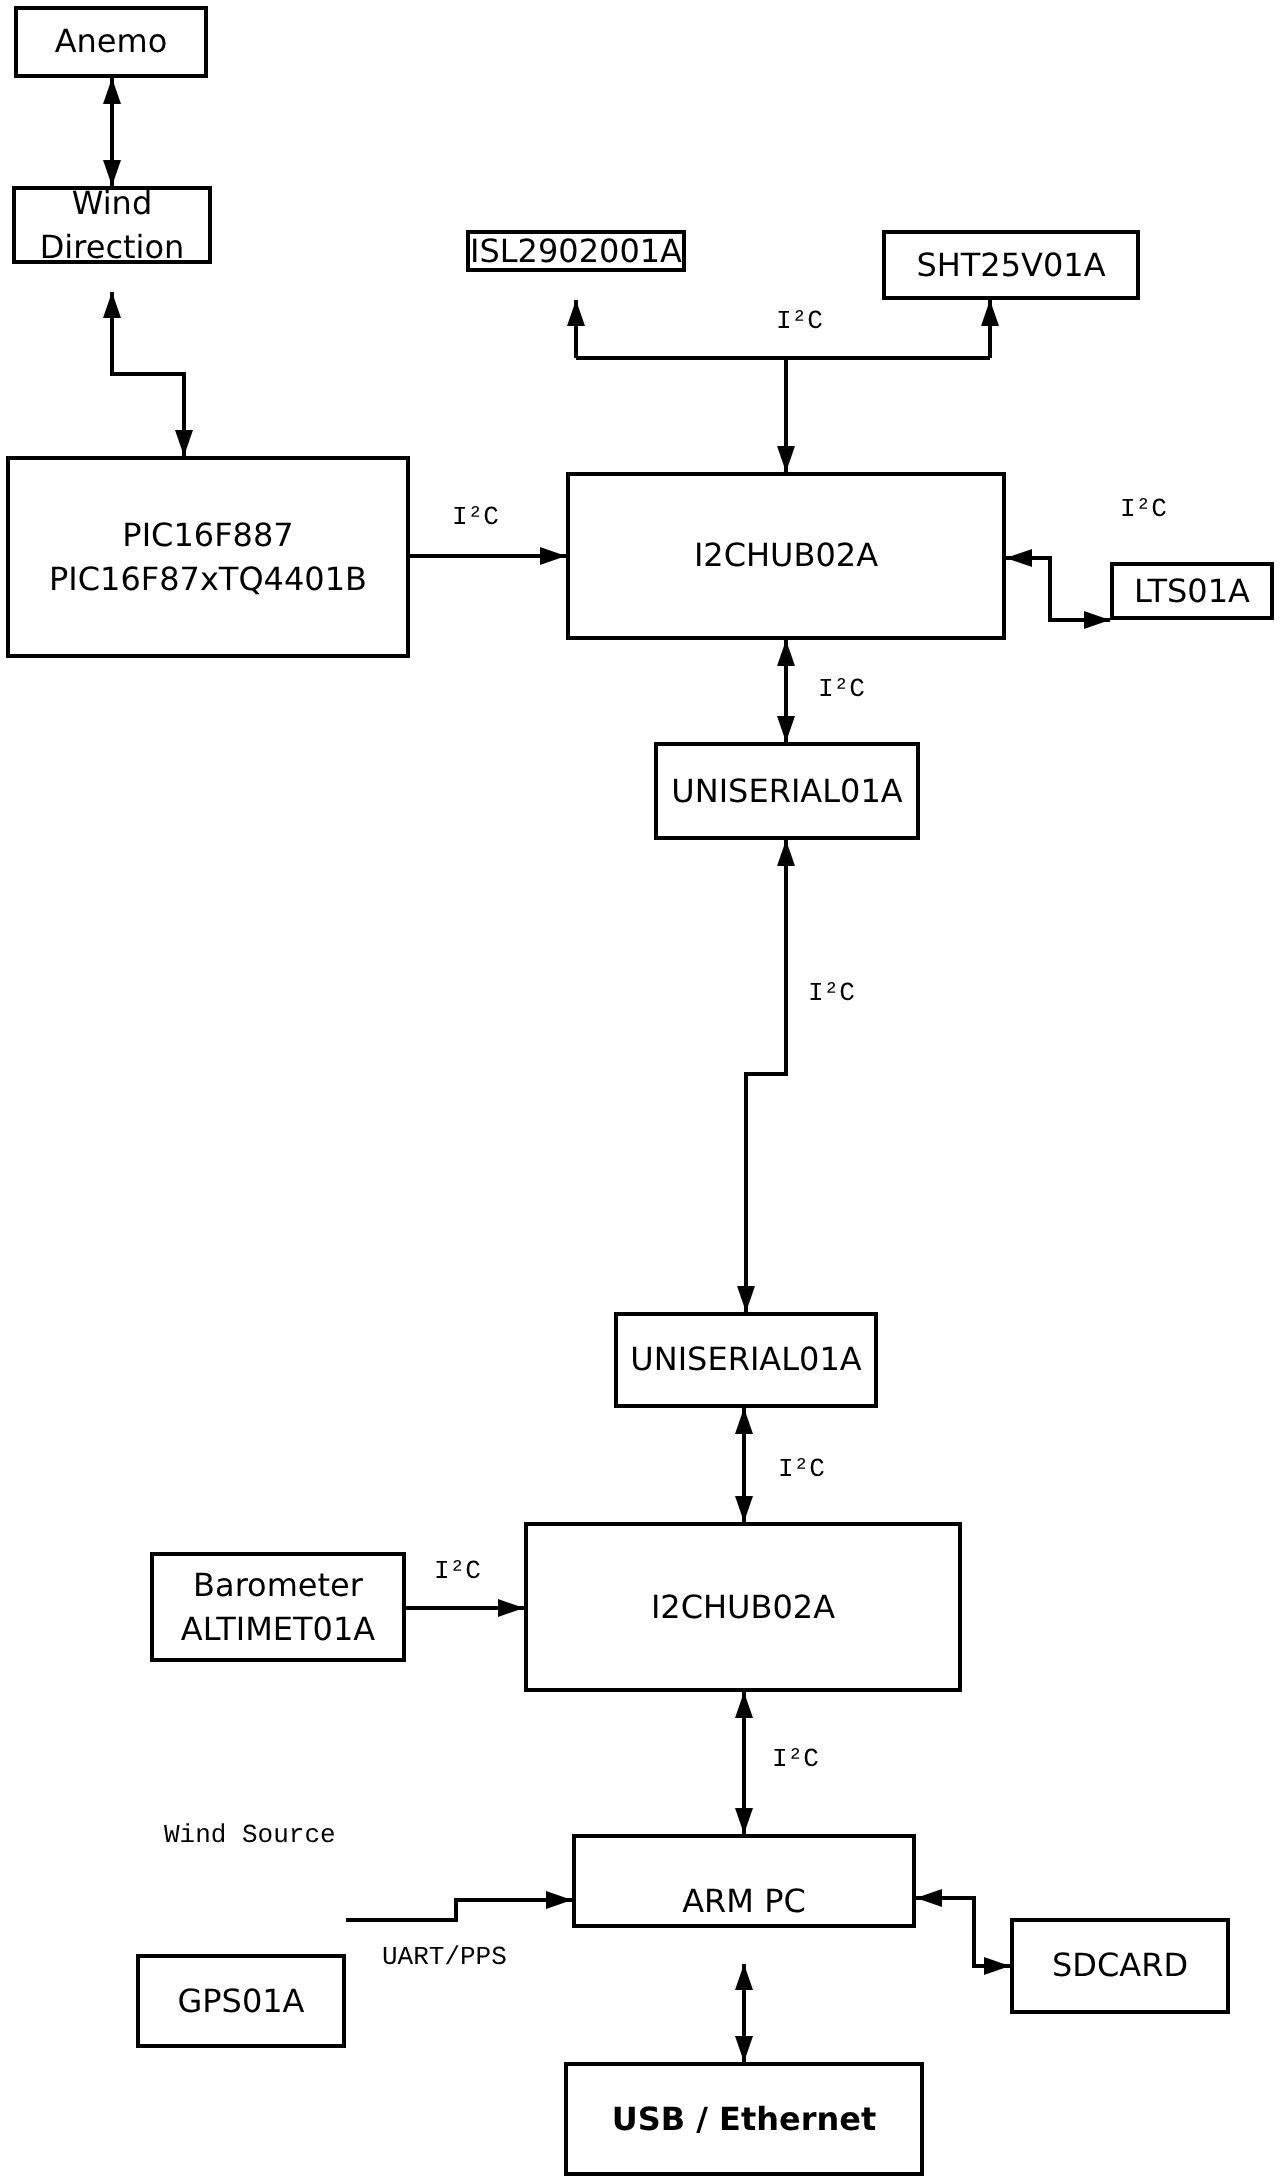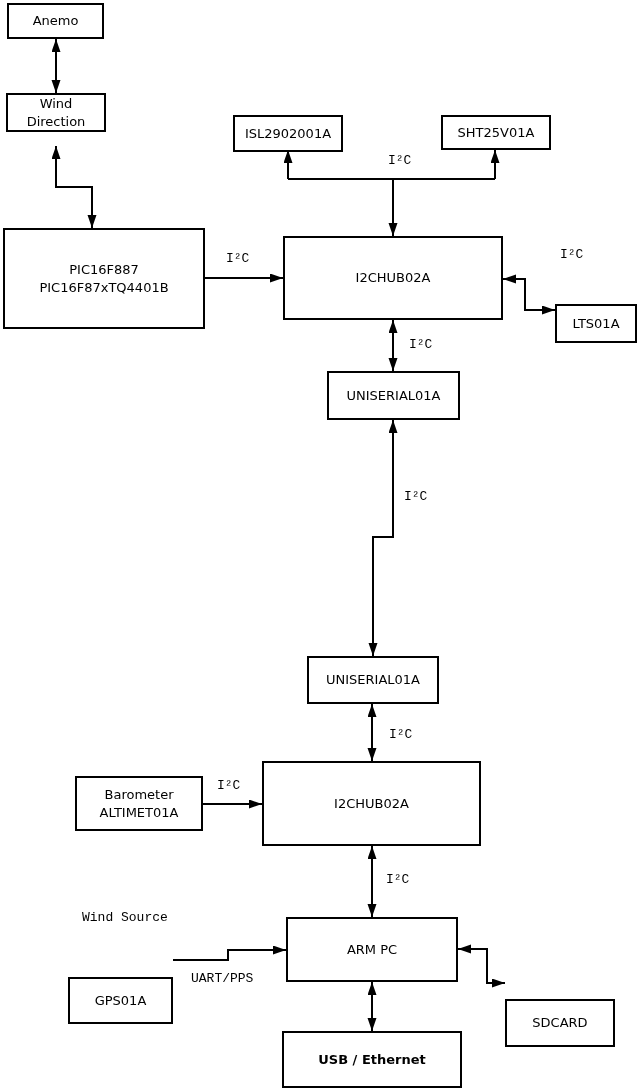--- a/index.html
+++ b/index.html
@@ -26,21 +26,21 @@
   .node {
     position: absolute;
     box-sizing: border-box;
     border: 2.5px solid var(--ink, #000000);
     background: var(--boxfill, #ffffff);
     display: flex;
     flex-direction: column;
     align-items: center;
     justify-content: center;
     text-align: center;
-    font-size: 13px;
+    font-size: 16px;
     line-height: 1.35;
     white-space: nowrap;
   }
   .node-line { display: block; }
   .floating-label {
     position: absolute;
     font-size: 13px;
     white-space: nowrap;
     font-family: Liberation Mono, monospace;
   }
@@ -79,52 +79,52 @@
         <span class="node-line">Anemo</span>
       </div>
       <div class="node" style="left: 6px; top: 93px; width: 100px; height: 39px;">
         <span class="node-line">Wind</span>
         <span class="node-line">Direction</span>
       </div>
       <div class="node" style="left: 3px; top: 228px; width: 202px; height: 101px;">
         <span class="node-line">PIC16F887</span>
         <span class="node-line">PIC16F87xTQ4401B</span>
       </div>
-      <div class="node" style="left: 233px; top: 115px; width: 110px; height: 37px;">
+      <div class="node" style="left: 233px; top: 115px; width: 110px; height: 21px;">
         <span class="node-line">ISL2902001A</span>
       </div>
-      <div class="node" style="left: 441px; top: 115px; width: 110px; height: 35px;">
+      <div class="node" style="left: 441px; top: 115px; width: 129px; height: 35px;">
         <span class="node-line">SHT25V01A</span>
       </div>
       <div class="node" style="left: 283px; top: 236px; width: 220px; height: 84px;">
         <span class="node-line">I2CHUB02A</span>
       </div>
-      <div class="node" style="left: 555px; top: 304px; width: 82px; height: 39px;">
+      <div class="node" style="left: 555px; top: 281px; width: 82px; height: 29px;">
         <span class="node-line">LTS01A</span>
       </div>
       <div class="node" style="left: 327px; top: 371px; width: 133px; height: 49px;">
         <span class="node-line">UNISERIAL01A</span>
       </div>
       <div class="node" style="left: 307px; top: 656px; width: 132px; height: 48px;">
         <span class="node-line">UNISERIAL01A</span>
       </div>
       <div class="node" style="left: 262px; top: 761px; width: 219px; height: 85px;">
         <span class="node-line">I2CHUB02A</span>
       </div>
       <div class="node" style="left: 75px; top: 776px; width: 128px; height: 55px;">
         <span class="node-line">Barometer</span>
         <span class="node-line">ALTIMET01A</span>
       </div>
       <div class="node" style="left: 68px; top: 977px; width: 105px; height: 47px;">
         <span class="node-line">GPS01A</span>
       </div>
-      <div class="node" style="left: 286px; top: 917px; width: 172px; height: 65px;">
+      <div class="node" style="left: 286px; top: 917px; width: 172px; height: 47px; justify-content: flex-end;">
         <span class="node-line">ARM PC</span>
       </div>
-      <div class="node" style="left: 505px; top: 959px; width: 110px; height: 48px; margin-top: 40px;">
+      <div class="node" style="left: 505px; top: 959px; width: 110px; height: 48px;">
         <span class="node-line">SDCARD</span>
       </div>
       <div class="node" style="left: 282px; top: 1031px; width: 180px; height: 57px; font-weight: bold;">
         <span class="node-line">USB / Ethernet</span>
       </div>
     </div>
   <div id="label-layer">
       <div class="floating-label" style="left: 82px; top: 910px;">Wind Source</div>
       <div class="floating-label" style="left: 388px; top: 153px;">I²C</div>
       <div class="floating-label" style="left: 226px; top: 251px;">I²C</div>

